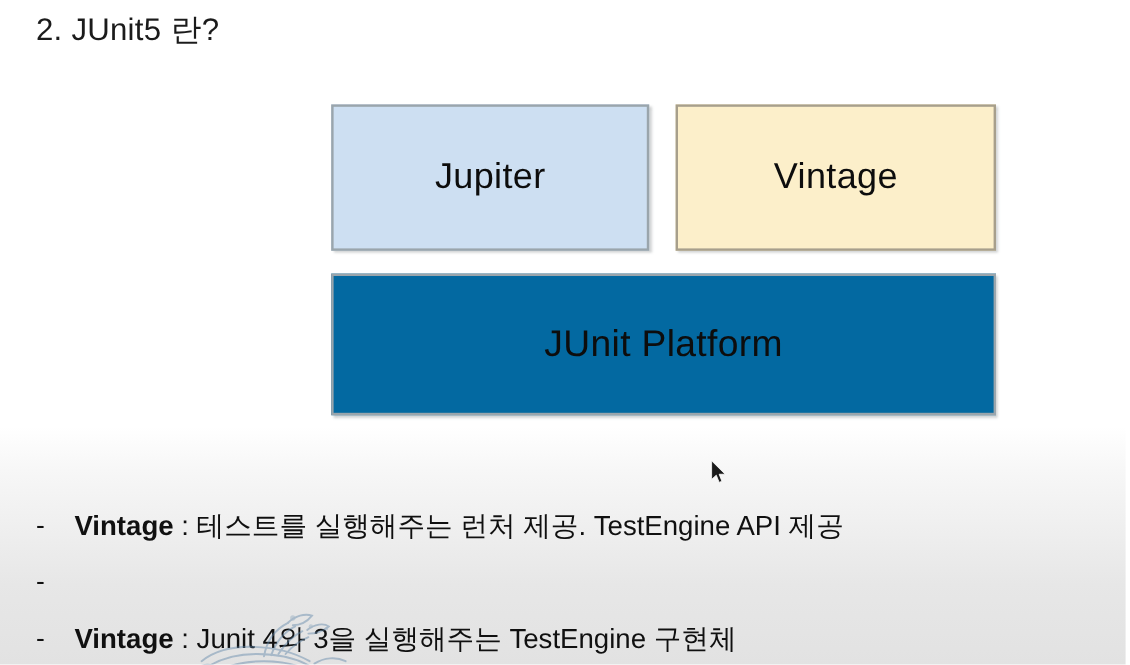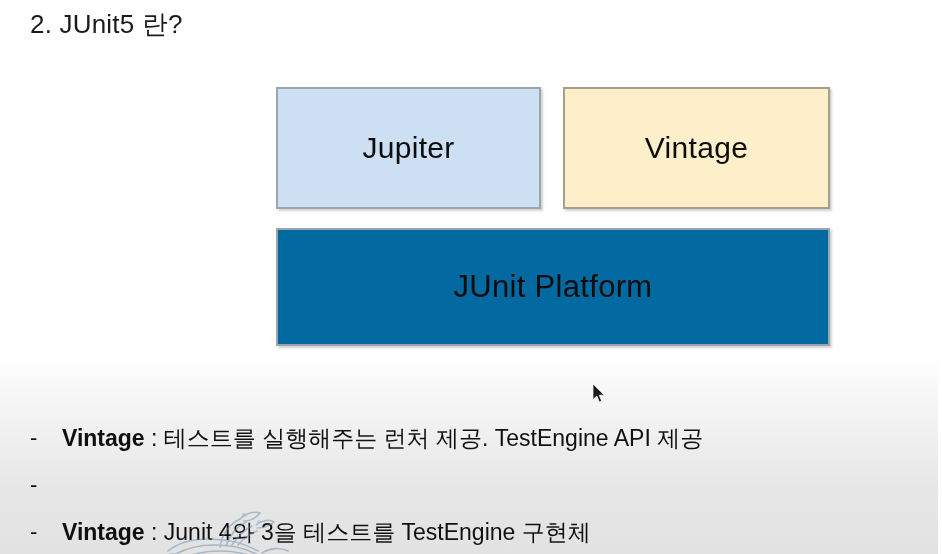--- a/index.html
+++ b/index.html
@@ -190,21 +190,21 @@
       <span class="bullet-dash">-</span>
       <span class="bullet-text"><span class="bullet-term">Vintage</span><span class="bullet-sep"> : </span><span class="bullet-desc">테스트를 실행해주는 런처 제공. TestEngine API 제공</span></span>
     </div>
 
     <div class="bullet-row">
       <span class="bullet-dash">-</span>
     </div>
 
     <div class="bullet-row">
       <span class="bullet-dash">-</span>
-      <span class="bullet-text"><span class="bullet-term">Vintage</span><span class="bullet-sep"> : </span><span class="bullet-desc">Junit 4와 3을 테스트를 TestEngine 구현체</span></span>
+      <span class="bullet-text"><span class="bullet-term">Vintage</span><span class="bullet-sep"> : </span><span class="bullet-desc">Junit 4와 3을 실행해주는 TestEngine 구현체</span></span>
     </div>
 
   </div>
 
   <div class="watermark">
     <svg width="150" height="60" viewBox="0 0 150 60">
       <g fill="none" stroke="#5f86a8" stroke-width="1.6" stroke-linecap="round">
         <path d="M8,46 C18,38 32,34 48,34 C66,34 84,38 98,46"></path>
         <path d="M14,50 C26,43 40,40 54,40 C70,40 86,43 98,50"></path>
         <path d="M22,54 C34,48 48,46 60,46 C74,46 88,49 98,54"></path>

